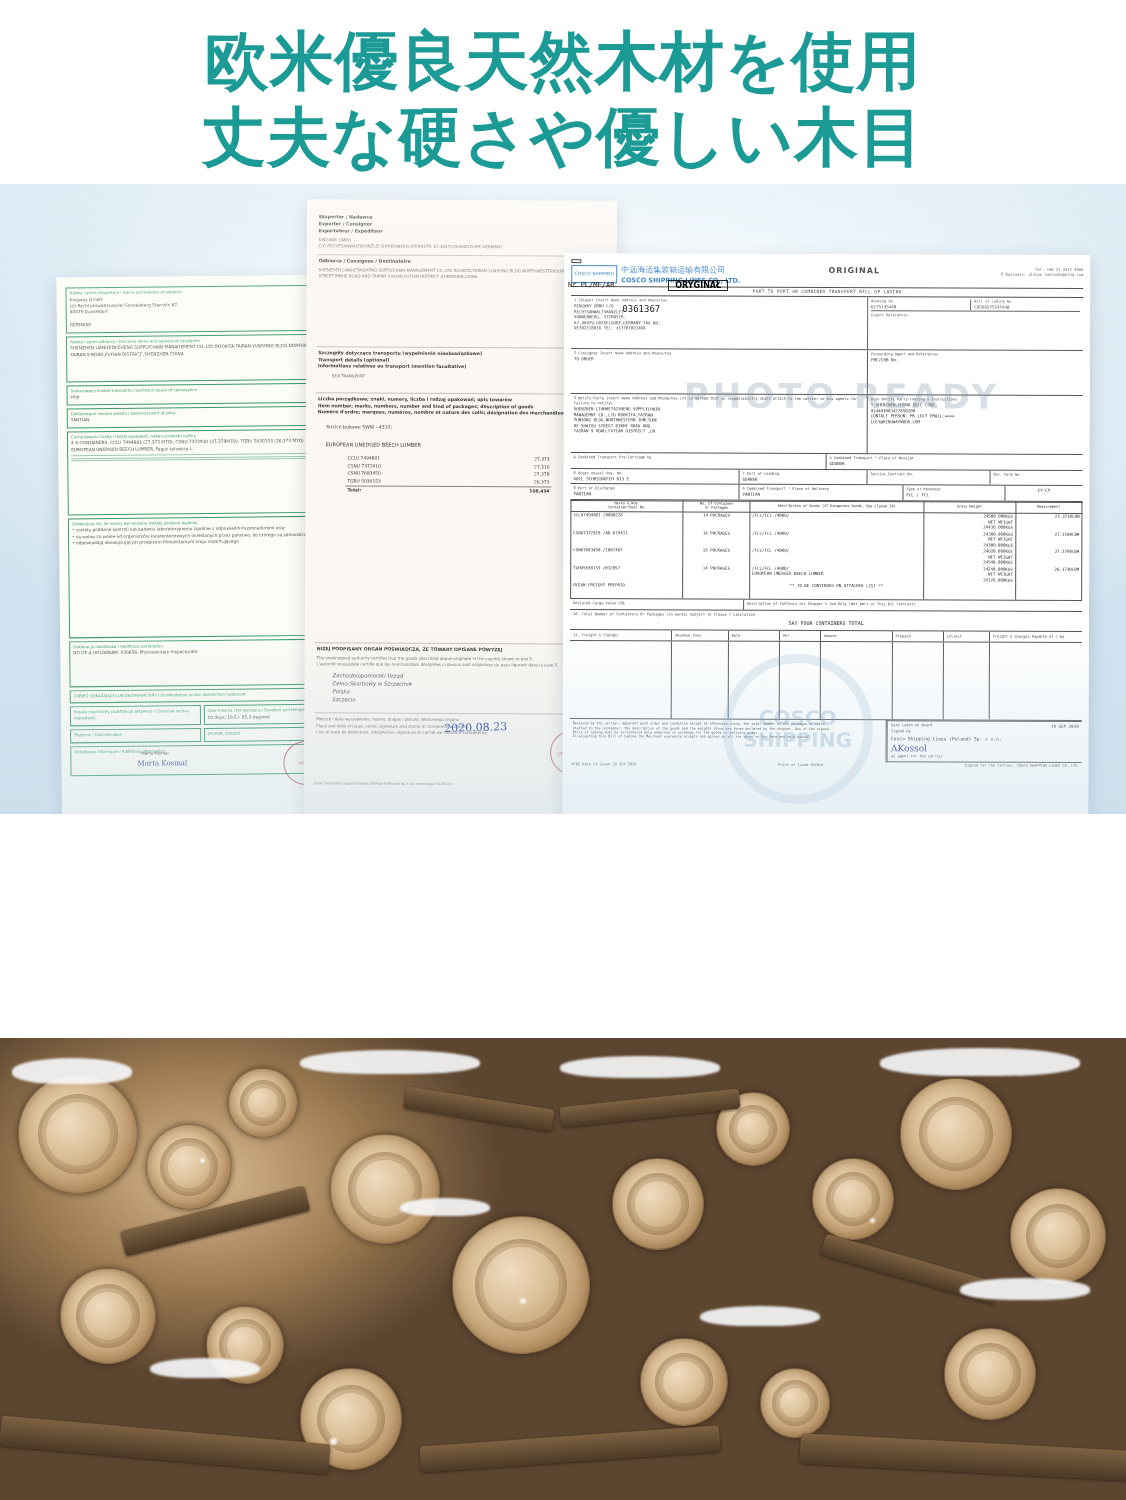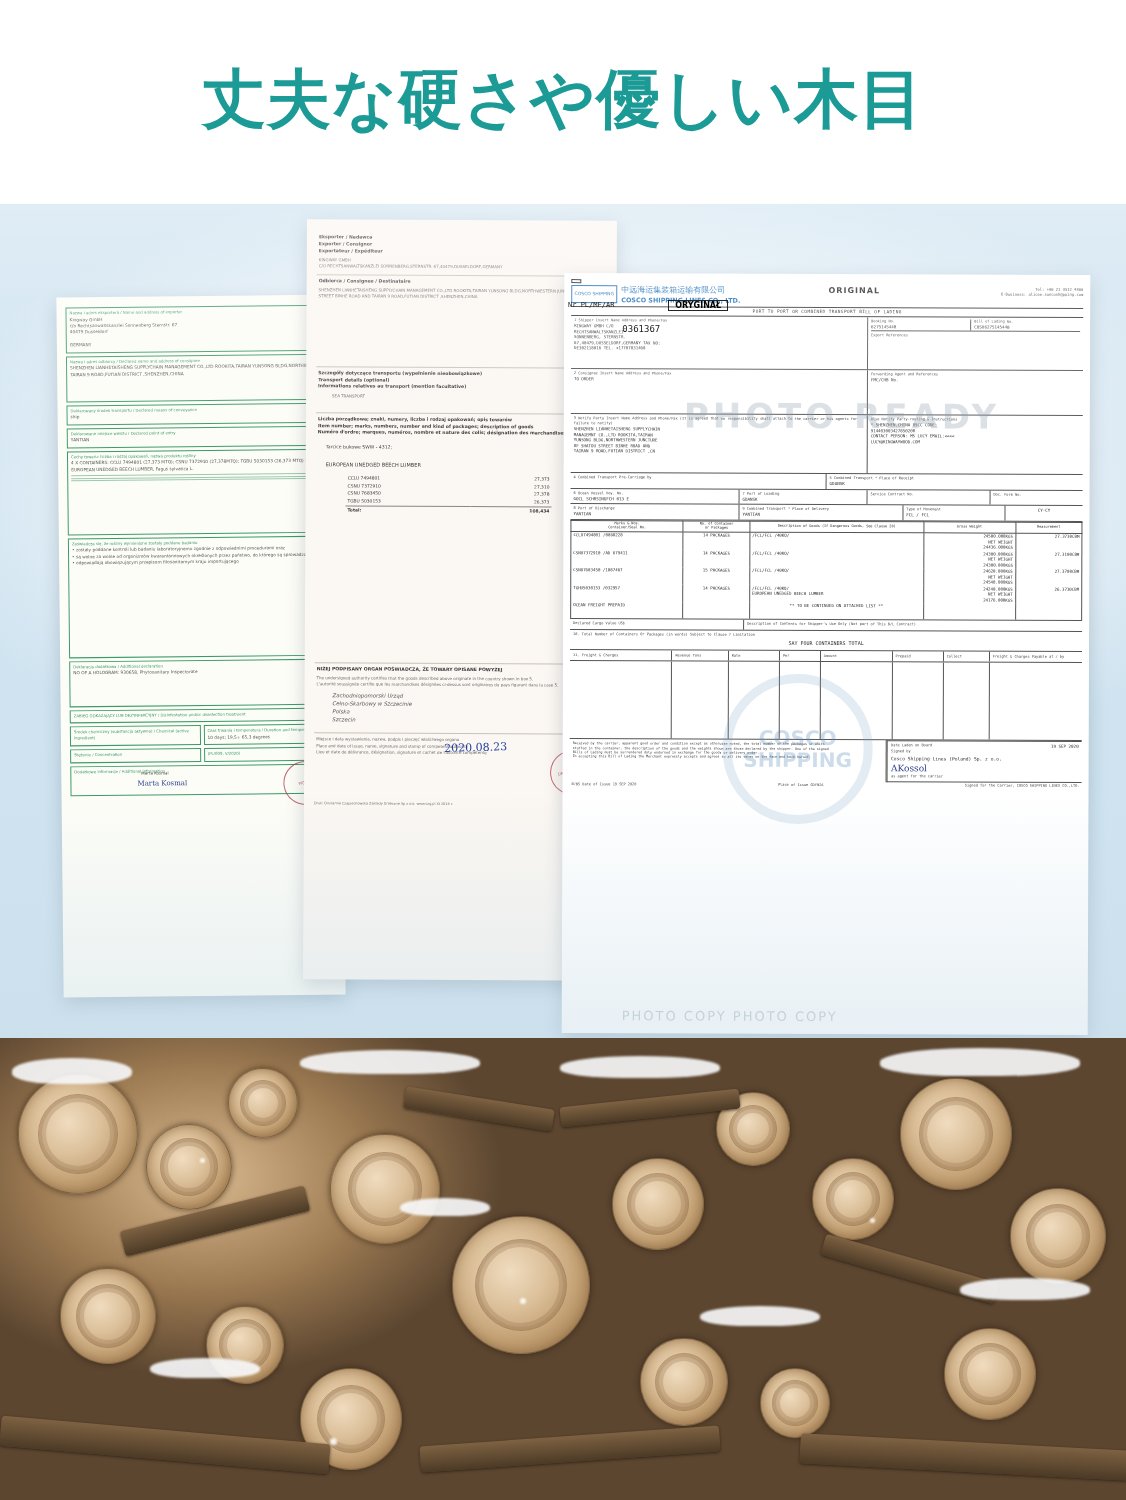--- a/index.html
+++ b/index.html
@@ -28,22 +28,22 @@
     line-height:1.18;
     font-weight:700;
     letter-spacing:1px;
     white-space:nowrap;
     font-family:"DejaVu Sans", sans-serif;
   }
 
   
   .scene {
     position:absolute;
-    top:204px; left:0;
-    width:1126px; height:842px;
+    top:184px; left:0;
+    width:1126px; height:630px;
     background:
       radial-gradient(ellipse 700px 320px at 52% 34%, #ffffff 0%, #f2f8fb 45%, #e2eef6 70%, #cfe3f0 100%),
       linear-gradient(180deg,#e9f3f9 0%, #dceaf4 55%, #c9dced 100%);
     overflow:hidden;
   }
   .scene:after {
     content:"";
     position:absolute; inset:0;
     background:linear-gradient(180deg, rgba(255,255,255,0.35) 0%, rgba(255,255,255,0) 30%, rgba(255,255,255,0) 70%, rgba(200,220,232,0.45) 100%);
     pointer-events:none;
@@ -221,20 +221,21 @@
     position:absolute;
     background:rgba(248,250,252,0.9);
     border-radius:50% 50% 40% 40%;
     filter:blur(1.2px);
   }
 </style>
 </head>
 <body>
 
 <header class="headline">
+  <div class="line">欧米優良天然木材を使用</div>
   <div class="line">丈夫な硬さや優しい木目</div>
 </header>
 
 <section class="scene">
 
   <article class="doc" id="doc-left">
     <div class="box">
       <span class="lbl">Nazwa i adres eksportera / Name and address of exporter</span>
       <span class="val" style="white-space:pre-line">Kingway GmbH
 c/o Rechtsanwaltskanzlei Sonnenberg Sternstr. 67

